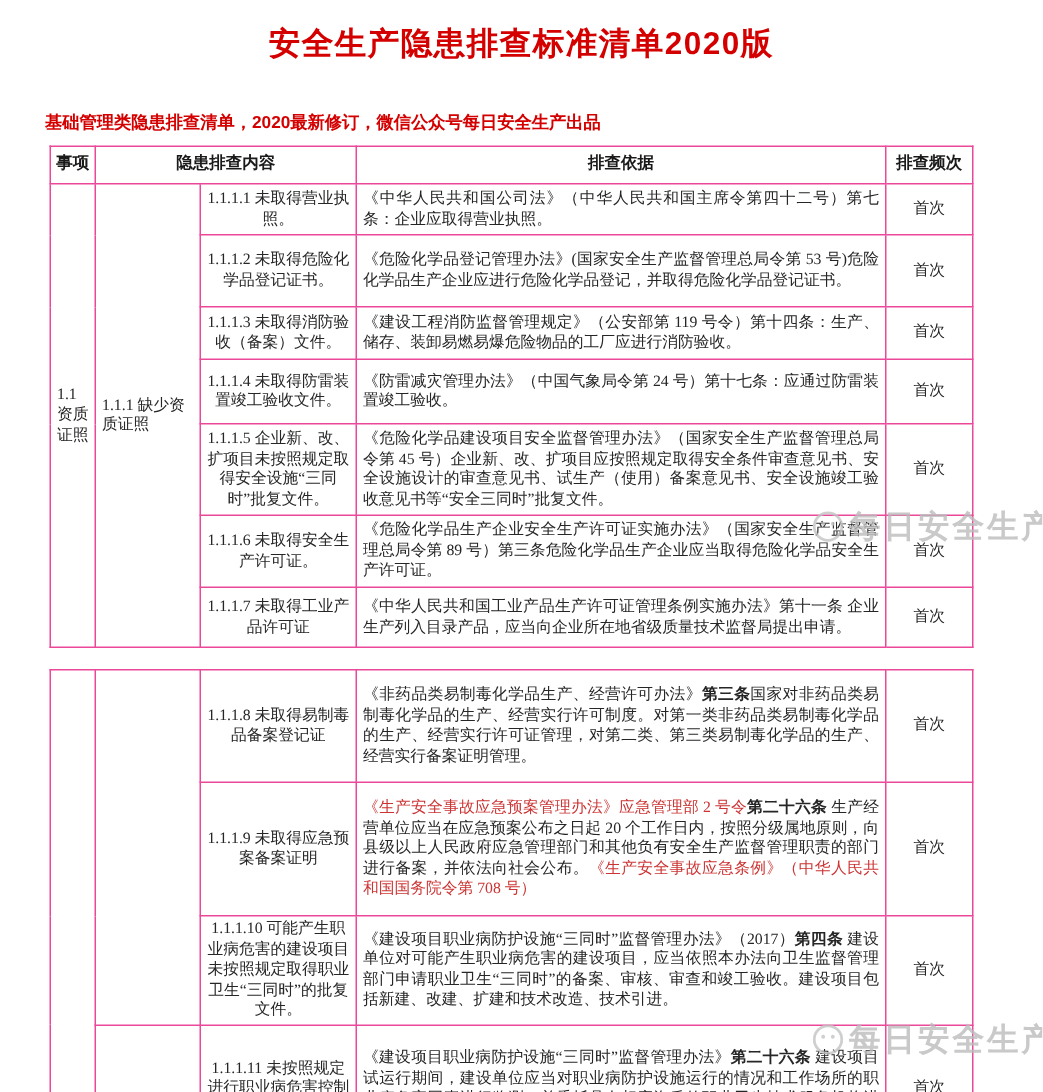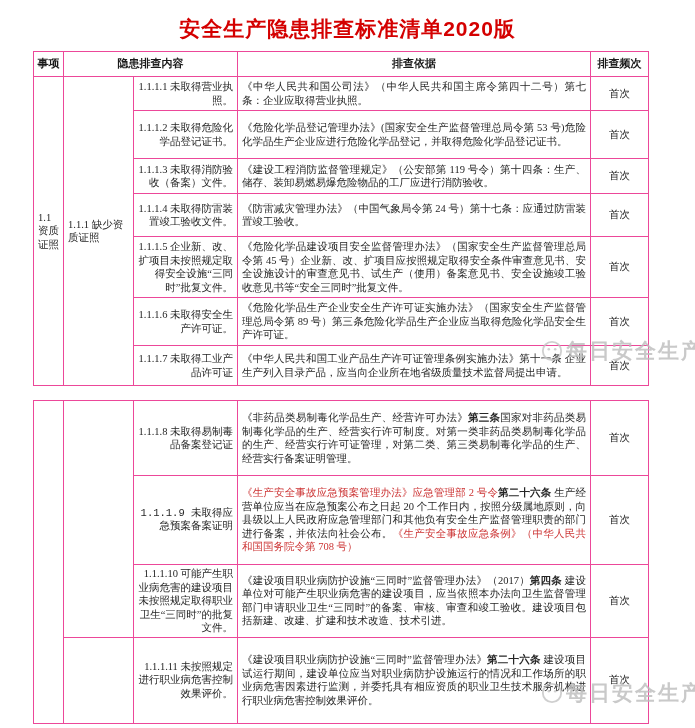--- a/index.html
+++ b/index.html
@@ -29,21 +29,21 @@
     vertical-align:middle;padding:2px 4px;
     word-break:break-all;
   }
   .sheet th{
     font-family:"Liberation Sans","DejaVu Sans",sans-serif;
     font-size:11px;font-weight:bold;text-align:center;height:20px;padding:2px;
     color:#1a1a1a;
   }
   .cell-group{padding:2px 1px;}
   .cell-sub{text-align:left;padding:2px 3px;}
-  .cell-content{text-align:right;margin-top:17px;}
+  .cell-content{text-align:center;margin-top:17px;}
   .cell-basis{text-align:justify;padding:2px 6px;}
   .cell-freq{text-align:center;}
   .seg-b{font-weight:bold;}
   .seg-r{color:#cc3333;margin-top:20px;}
   .watermark{
     position:absolute;display:flex;align-items:center;
     color:#bcbcbc;font-family:"Liberation Sans","DejaVu Sans",sans-serif;
     font-size:21px;font-weight:bold;letter-spacing:2px;white-space:nowrap;
     z-index:5;pointer-events:none;opacity:.8;
   }
@@ -51,20 +51,21 @@
   .wm-mid{left:541px;top:337px;}
   .wm-bottom{left:541px;top:679px;}
 </style>
 </head>
 <body>
 
 <div class="page">
 
   <div class="doc-title">安全生产隐患排查标准清单2020版</div>
 
+  <div class="doc-subtitle">基础管理类隐患排查清单，2020最新修订，微信公众号每日安全生产出品</div>
 
   <table class="sheet t1">
     <colgroup>
       <col style="width:30px">
         <col style="width:70px">
         <col style="width:104px">
         <col style="width:353px">
         <col style="width:58px">
     </colgroup>
     <thead>
@@ -126,21 +127,21 @@
     </colgroup>
     <tbody id="t2-body">
         <tr>
           <td class="cell-group" rowspan="4"></td>
           <td class="cell-sub" rowspan="3"></td>
           <td class="cell-content" style="height: 70px;">1.1.1.8 未取得易制毒品备案登记证</td>
           <td class="cell-basis"><span>《非药品类易制毒化学品生产、经营许可办法》</span><span class="seg-b">第三条</span><span>国家对非药品类易制毒化学品的生产、经营实行许可制度。对第一类非药品类易制毒化学品的生产、经营实行许可证管理，对第二类、第三类易制毒化学品的生产、经营实行备案证明管理。</span></td>
           <td class="cell-freq">首次</td>
         </tr>
         <tr>
-          <td class="cell-content" style="height: 84px; font-family: Liberation Mono, monospace;">1.1.1.9 未取得应急预案备案证明</td>
+          <td class="cell-content" style="height: 84px;">1.1.1.9 未取得应急预案备案证明</td>
           <td class="cell-basis"><span class="seg-r">《生产安全事故应急预案管理办法》应急管理部 2 号令</span><span class="seg-b">第二十六条</span><span> 生产经营单位应当在应急预案公布之日起 20 个工作日内，按照分级属地原则，向县级以上人民政府应急管理部门和其他负有安全生产监督管理职责的部门进行备案，并依法向社会公布。</span><span class="seg-r">《生产安全事故应急条例》（中华人民共和国国务院令第 708 号）</span></td>
           <td class="cell-freq">首次</td>
         </tr>
         <tr>
           <td class="cell-content" style="height: 58px;">1.1.1.10 可能产生职业病危害的建设项目未按照规定取得职业卫生“三同时”的批复文件。</td>
           <td class="cell-basis"><span>《建设项目职业病防护设施“三同时”监督管理办法》（2017）</span><span class="seg-b">第四条</span><span> 建设单位对可能产生职业病危害的建设项目，应当依照本办法向卫生监督管理部门申请职业卫生“三同时”的备案、审核、审查和竣工验收。建设项目包括新建、改建、扩建和技术改造、技术引进。</span></td>
           <td class="cell-freq">首次</td>
         </tr>
         <tr>
           <td class="cell-sub"></td>

